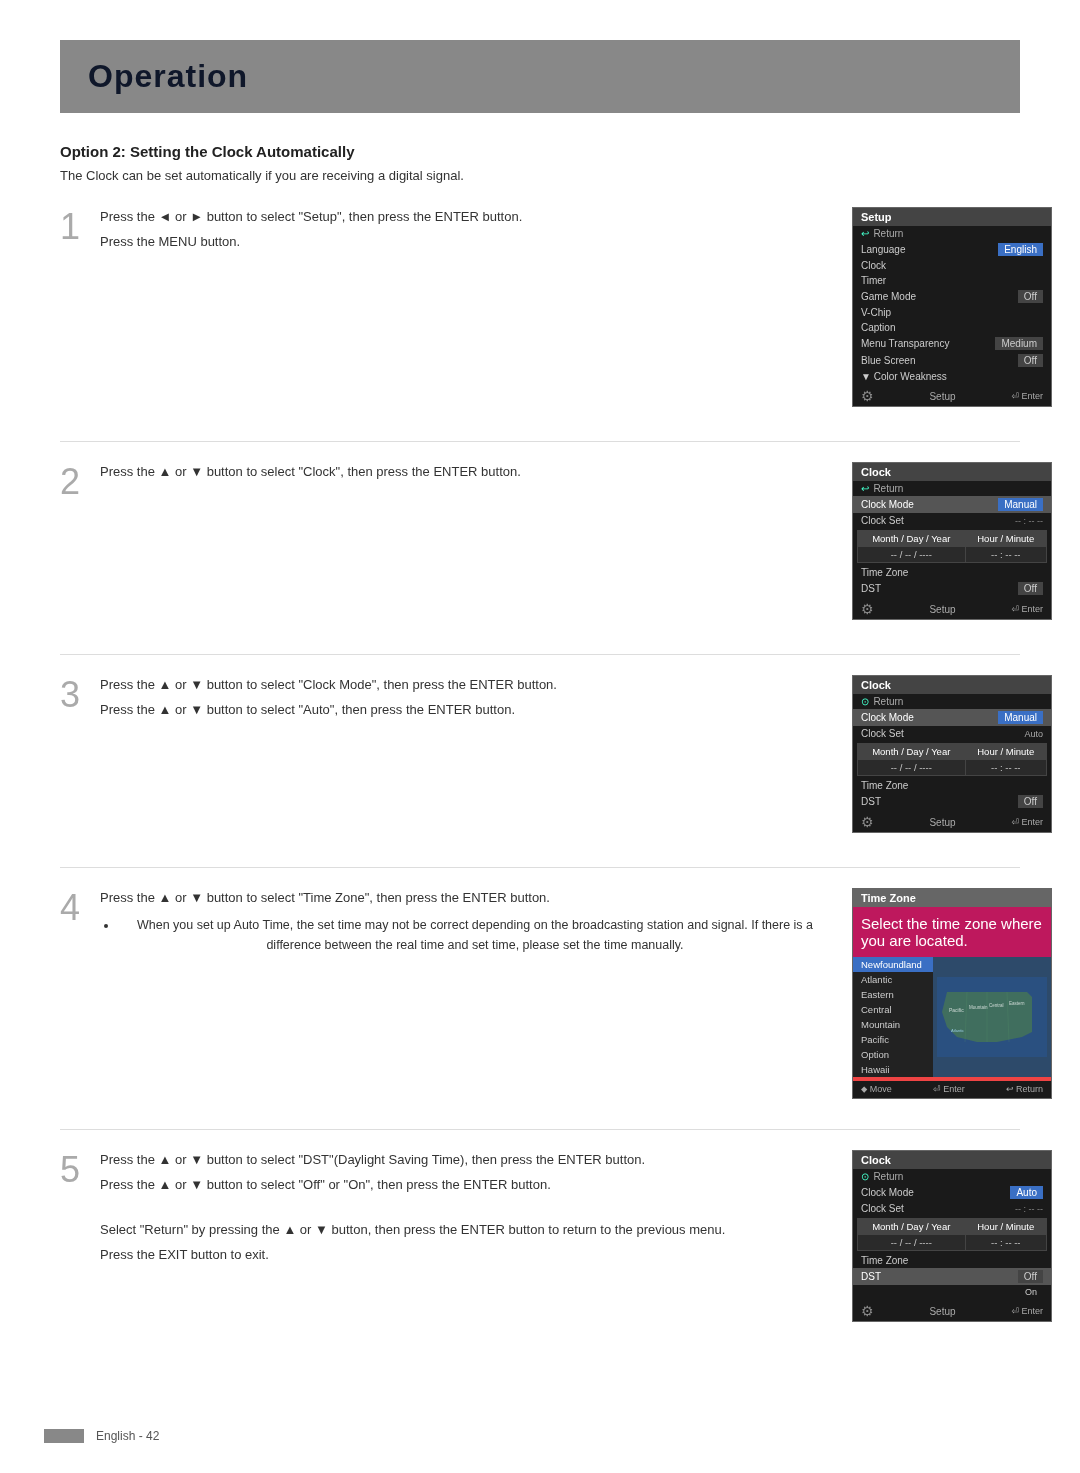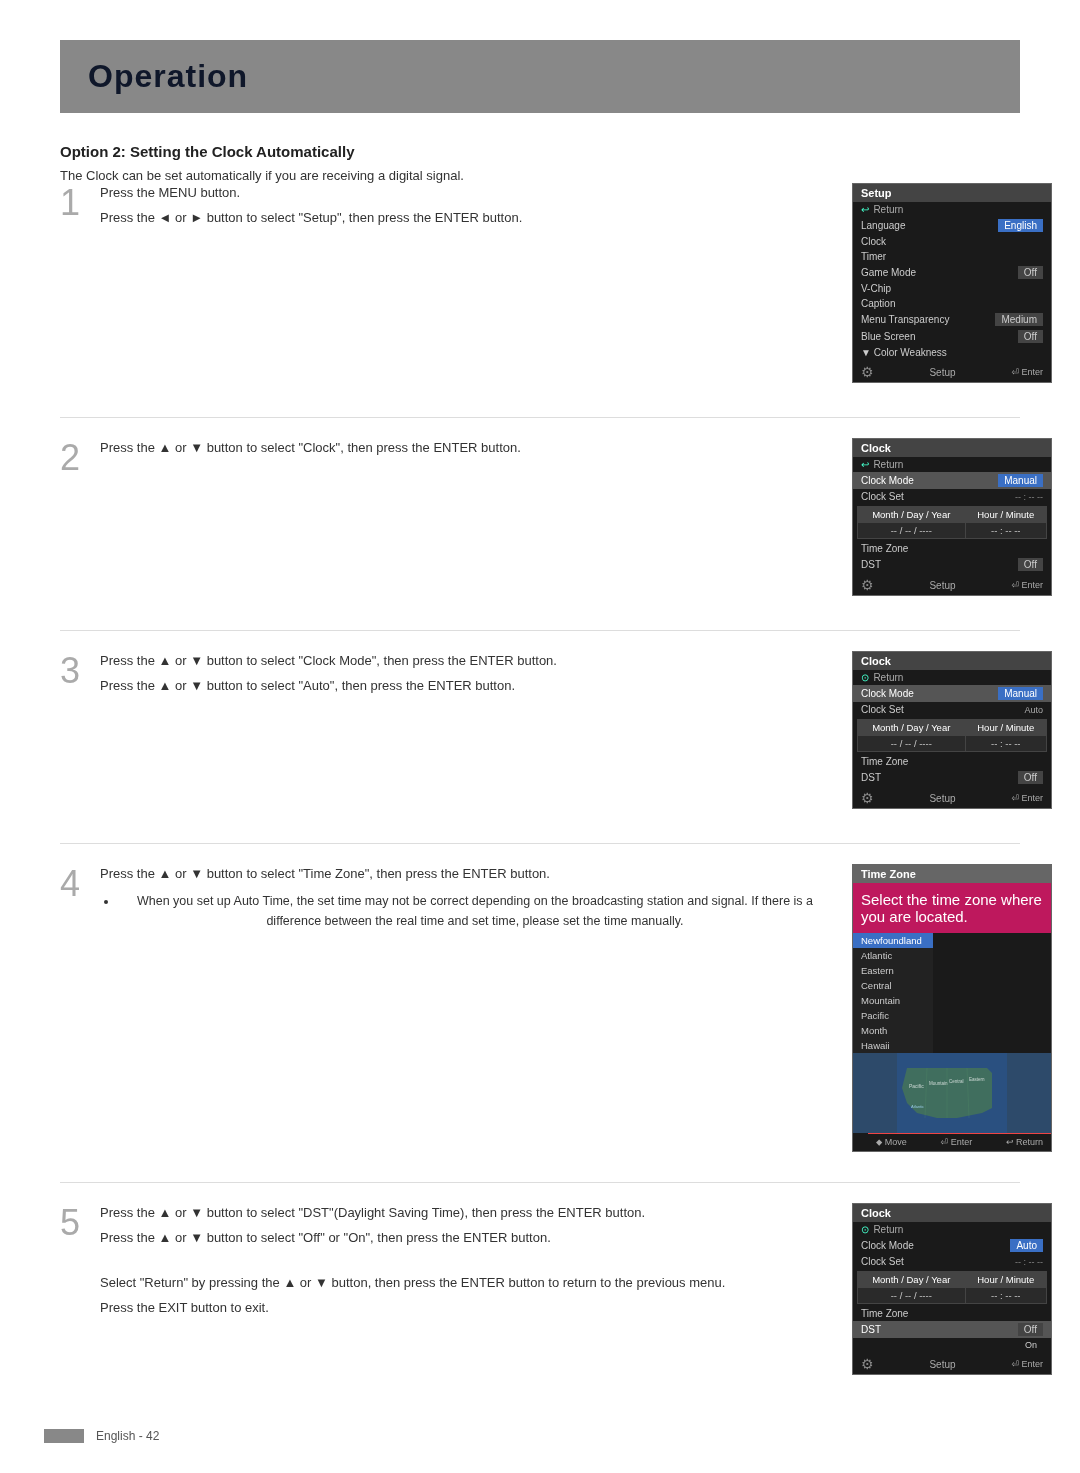--- a/index.html
+++ b/index.html
@@ -31,20 +31,21 @@
     }
 
     
     .section-title {
       font-size: 15px;
       font-weight: bold;
       margin-bottom: 8px;
     }
     .section-desc {
       font-size: 13px;
+      margin-bottom: 24px;
       color: #333;
     }
 
     
     .step-row {
       display: flex;
       flex-direction: row;
       margin-bottom: 30px;
       align-items: flex-start;
     }
@@ -191,21 +192,21 @@
 
     .timezone-subtitle {
       background: #be185d;
       color: #fff;
       padding: 8px 8px;
       font-size: 15px;
     }
 
     .timezone-body {
       display: flex;
-      flex-direction: column;
+      flex-direction: row;
     }
 
     .timezone-list {
       width: 80px;
       background: #222;
     }
 
     .timezone-list-item {
       padding: 2px 8px;
       font-size: 9.5px;
@@ -225,22 +226,21 @@
       justify-content: center;
       min-height: 80px;
       position: relative;
     }
 
     .timezone-footer {
       display: flex;
       justify-content: space-between;
       padding: 3px 8px;
       background: #1a1a1a;
-      border-top: 1px solid #ef4444;
-      margin-left: 15px;
+      border-top: 4px solid #ef4444;
     }
 
     .timezone-footer .hint {
       font-size: 9px;
       color: #aaa;
     }
 
     
     .page-footer {
       position: absolute;
@@ -289,22 +289,22 @@
 </div>
 
 <div class="page-content">
 
   <div class="section-title">Option 2: Setting the Clock Automatically</div>
   <div class="section-desc">The Clock can be set automatically if you are receiving a digital signal.</div>
 
   <div class="step-row">
     <div class="step-num">1</div>
     <div class="step-text">
+      <p>Press the ◄ or ► button to select "Setup", then press the ENTER button.</p>
       <p>Press the MENU button.</p>
-      <p>Press the ◄ or ► button to select "Setup", then press the ENTER button.</p>
     </div>
     <div class="step-ui">
 
       <div class="menu-box">
         <div class="menu-title">Setup</div>
         <div class="menu-return">
           <span class="arrow">↩</span>
           <span>Return</span>
         </div>
         <div class="menu-item">
@@ -470,21 +470,21 @@
         <div class="timezone-title">Time Zone</div>
         <div class="timezone-subtitle">Select the time zone where you are located.</div>
         <div class="timezone-body">
           <div class="timezone-list">
             <div class="timezone-list-item selected">Newfoundland</div>
             <div class="timezone-list-item">Atlantic</div>
             <div class="timezone-list-item">Eastern</div>
             <div class="timezone-list-item">Central</div>
             <div class="timezone-list-item">Mountain</div>
             <div class="timezone-list-item">Pacific</div>
-            <div class="timezone-list-item">Month</div>
+            <div class="timezone-list-item">Option</div>
             <div class="timezone-list-item">Hawaii</div>
           </div>
           <div class="timezone-map">
             <svg width="110" height="80" viewBox="0 0 110 80">
 
               <rect width="110" height="80" fill="#2a5080"></rect>
 
               <polygon points="10,15 90,15 95,20 95,55 85,60 75,62 60,65 40,65 20,60 10,50 5,35" fill="#4a7a50" opacity="0.7"></polygon>
 
               <line x1="30" y1="15" x2="28" y2="65" stroke="#5a9a6a" stroke-width="0.5" opacity="0.4"></line>

